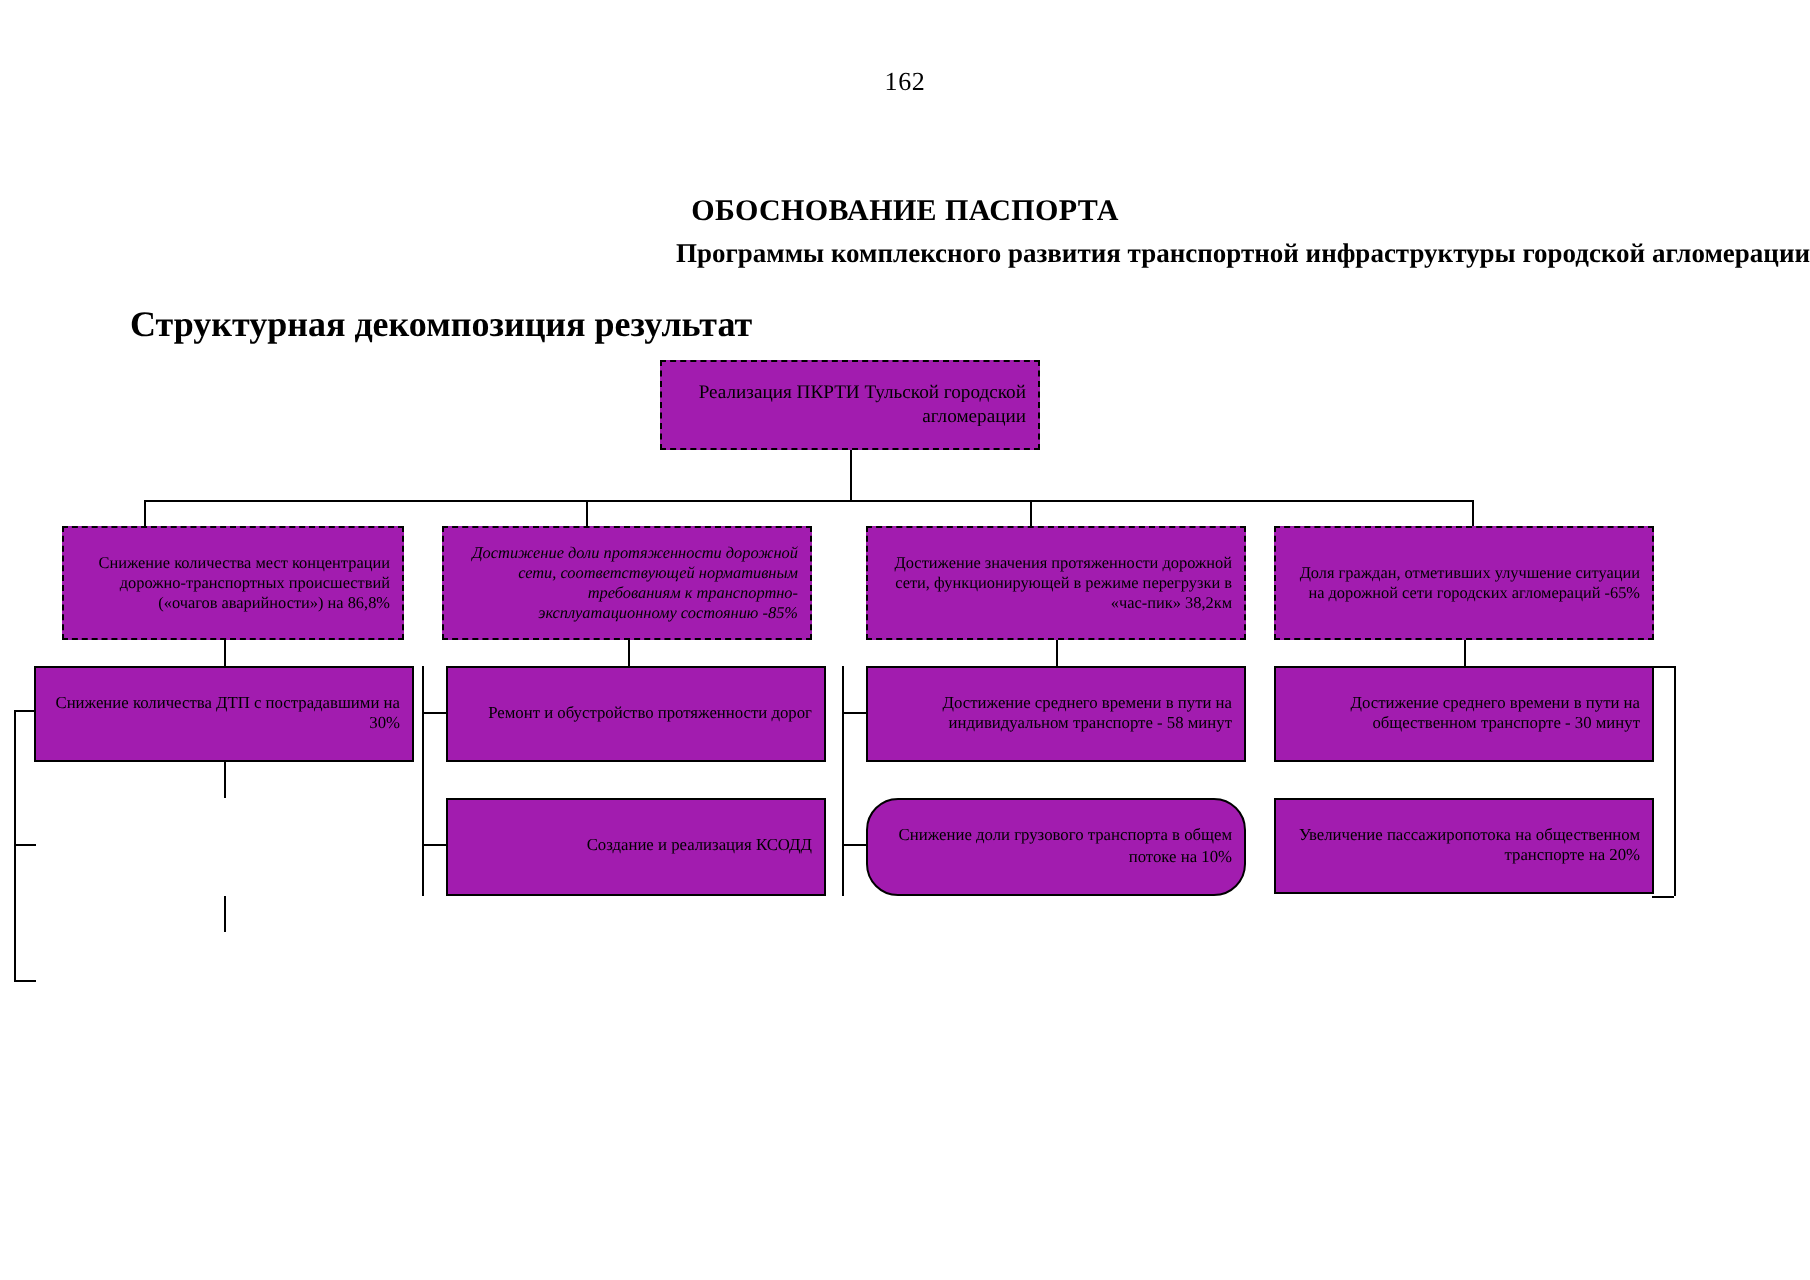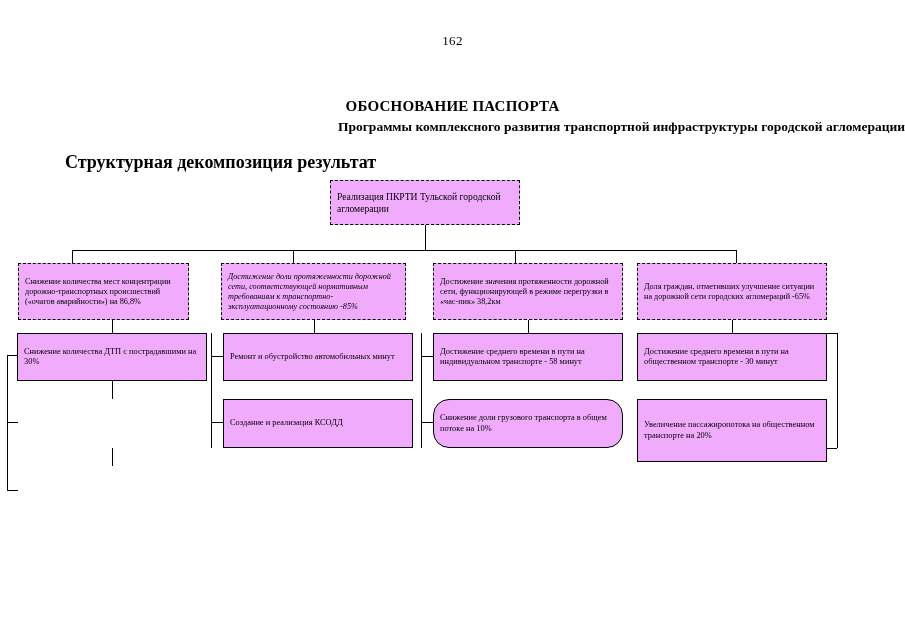--- a/index.html
+++ b/index.html
@@ -32,21 +32,21 @@
     position:absolute;left:65px;top:152px;
     font-size:18px;font-weight:bold;
   }
 
   
   .diagram{position:absolute;left:0;top:0;width:905px;height:640px;}
 
   .node{
     position:absolute;box-sizing:border-box;
     display:flex;align-items:center;justify-content:center;
-    text-align:left;background:#f0abfc;
+    text-align:right;background:#a21caf;
     padding:3px 6px;
     line-height:1.22;
   }
   .node span{display:block;width:100%;}
 
   .dashed{
     border:1px dashed #000;
     font-size:8.2px;
   }
   .dashed.root{font-size:9.6px;}
@@ -81,21 +81,21 @@
 
     <div class="ln lv" style="left:425px;top:225px;height:25px;"></div>
 
     <div class="ln lh" style="left:72px;top:250px;width:664px;"></div>
 
     <div class="ln lv" style="left:72px;top:250px;height:13px;"></div>
     <div class="ln lv" style="left:293px;top:250px;height:13px;"></div>
     <div class="ln lv" style="left:515px;top:250px;height:13px;"></div>
     <div class="ln lv" style="left:736px;top:250px;height:13px;"></div>
 
-    <div class="node dashed" style="left:18px;top:263px;width:171px;height:57px;">
+    <div class="node dashed" style="left:31px;top:263px;width:171px;height:57px;">
       <span>Снижение количества мест концентрации дорожно-транспортных происшествий («очагов аварийности») на 86,8%</span>
     </div>
     <div class="node dashed italic" style="left:221px;top:263px;width:185px;height:57px;">
       <span>Достижение доли протяженности дорожной сети, соответствующей нормативным требованиям к транспортно-эксплуатационному состоянию -85%</span>
     </div>
     <div class="node dashed" style="left:433px;top:263px;width:190px;height:57px;">
       <span>Достижение значения протяженности дорожной сети, функционирующей  в режиме перегрузки в «час-пик»  38,2км</span>
     </div>
     <div class="node dashed" style="left:637px;top:263px;width:190px;height:57px;">
       <span>Доля граждан, отметивших улучшение ситуации на дорожной сети городских агломераций -65%</span>
@@ -114,21 +114,21 @@
     <div class="node solid" style="left:17px;top:333px;width:190px;height:48px;">
       <span>Снижение количества ДТП с пострадавшими на 30%</span>
     </div>
 
     <div class="ln lv" style="left:314px;top:320px;height:13px;"></div>
     <div class="ln lv" style="left:211px;top:333px;height:115px;"></div>
     <div class="ln lh" style="left:211px;top:356px;width:12px;"></div>
     <div class="ln lh" style="left:211px;top:422px;width:12px;"></div>
 
     <div class="node solid" style="left:223px;top:333px;width:190px;height:48px;">
-      <span>Ремонт и обустройство автомобильных минут</span>
+      <span>Ремонт и обустройство протяженности дорог</span>
     </div>
     <div class="node solid" style="left:223px;top:399px;width:190px;height:49px;">
       <span>Создание и реализация КСОДД</span>
     </div>
 
     <div class="ln lv" style="left:528px;top:320px;height:13px;"></div>
     <div class="ln lv" style="left:421px;top:333px;height:115px;"></div>
     <div class="ln lh" style="left:421px;top:356px;width:12px;"></div>
     <div class="ln lh" style="left:421px;top:422px;width:12px;"></div>
 
@@ -140,18 +140,18 @@
     </div>
 
     <div class="ln lv" style="left:732px;top:320px;height:13px;"></div>
     <div class="ln lv" style="left:837px;top:333px;height:115px;"></div>
     <div class="ln lh" style="left:826px;top:333px;width:11px;"></div>
     <div class="ln lh" style="left:826px;top:448px;width:11px;"></div>
 
     <div class="node solid" style="left:637px;top:333px;width:190px;height:48px;">
       <span>Достижение среднего времени в пути на общественном транспорте - 30 минут</span>
     </div>
-    <div class="node solid" style="left:637px;top:399px;width:190px;height:63px;">
+    <div class="node solid" style="left:637px;top:399px;width:190px;height:48px;">
       <span>Увеличение пассажиропотока на общественном транспорте на 20%</span>
     </div>
 
   </div>
 </div>
 
 </body></html>

